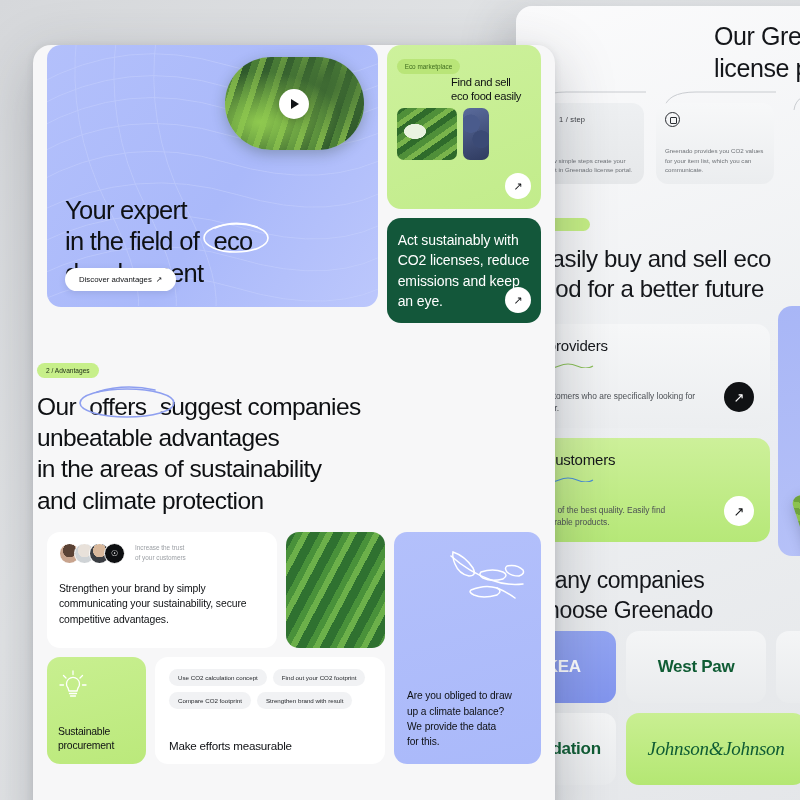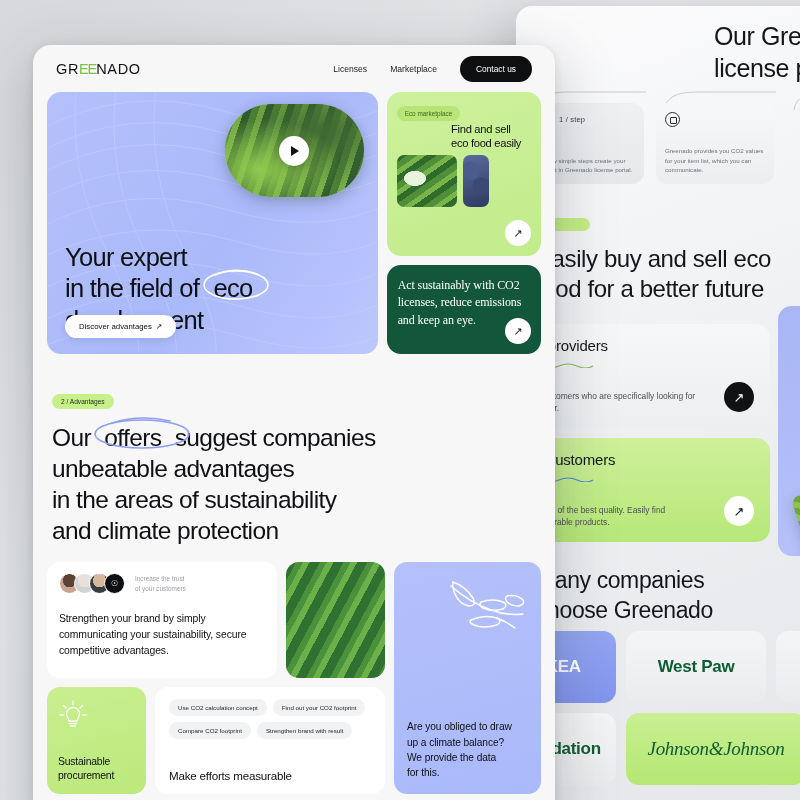--- a/index.html
+++ b/index.html
@@ -230,24 +230,24 @@
   .circ-arrow {
     position: absolute; right: 10px; bottom: 10px;
     width: 26px; height: 26px; border-radius: 50%; background: #fff;
     display: flex; align-items: center; justify-content: center; font-size: 11px; color: #111317;
     cursor: pointer;
   }
   .card-co2 {
     position: relative; flex: 1; border-radius: 14px; background: #13573a;
     padding: 12px 11px; color: #fff;
   }
-  .co2-t { font-size: 12px; line-height: 1.45; letter-spacing: -.1px; font-family: Liberation Serif, serif; }
-
-  
-  .sec2 { padding: 36px 15px 0; }
+  .co2-t { font-size: 14px; line-height: 1.45; letter-spacing: -.1px; }
+
+  
+  .sec2 { padding: 36px 0 0; }
   .chip-adv {
     display: inline-block; background: #c7ef8a; color: #22321a;
     font-size: 6.6px; padding: 4px 9px; border-radius: 9px; margin-left: 4px;
   }
   .sec2-h {
     margin: 13px 0 0 4px;
     font-size: 24.5px; line-height: 1.27; color: #0e1013; letter-spacing: -.6px; font-weight: 400;
   }
   .offers-wrap { position: relative; display: inline-block; padding: 0 7px; }
   .offers-ring { position: absolute; left: -5px; top: -7px; width: 100px; height: 34px; }
@@ -371,32 +371,20 @@
     <div class="pb-logo" style="width:140px;">West Paw</div>
     <div class="pb-logo" style="width:180px;">Tupperware</div>
     <div class="pb-logo" style="width:110px;">Fundation</div>
     <div class="pb-logo green serif" style="width:180px;">Johnson&amp;Johnson</div>
 
   </div>
 </div>
 
 <div class="panel-front">
 
-  <div class="fp-header">
-    <div class="logo">
-      <span class="g1">GR</span>
-        <span class="ee">EE</span>
-        <span class="g2">NADO</span>
-    </div>
-    <nav class="fp-nav">
-      <a href="#">Licenses</a>
-      <a href="#">Marketplace</a>
-      <button class="btn-contact">Contact us</button>
-    </nav>
-  </div>
 
   <div class="hero">
 
     <div class="hero-left">
       <svg class="hero-lines" viewBox="0 0 332 262" preserveAspectRatio="none">
         <g stroke="#c8d2fd" stroke-width="1" fill="none">
           <path d="M-10 40 Q80 -10 180 20 T350 10"></path>
           <path d="M-10 62 Q80 12 180 42 T350 32"></path>
           <path d="M-10 84 Q80 34 180 64 T350 54"></path>
           <path d="M-10 110 Q80 60 180 90 T350 80"></path>

